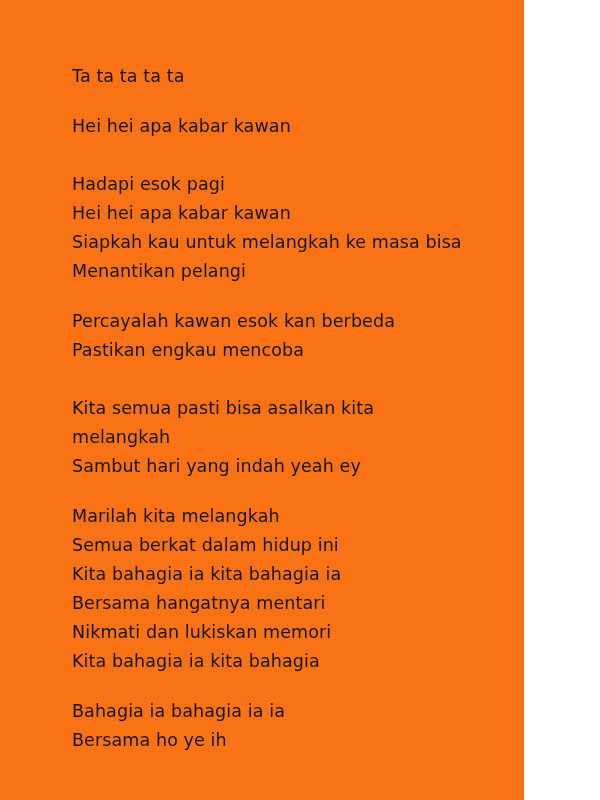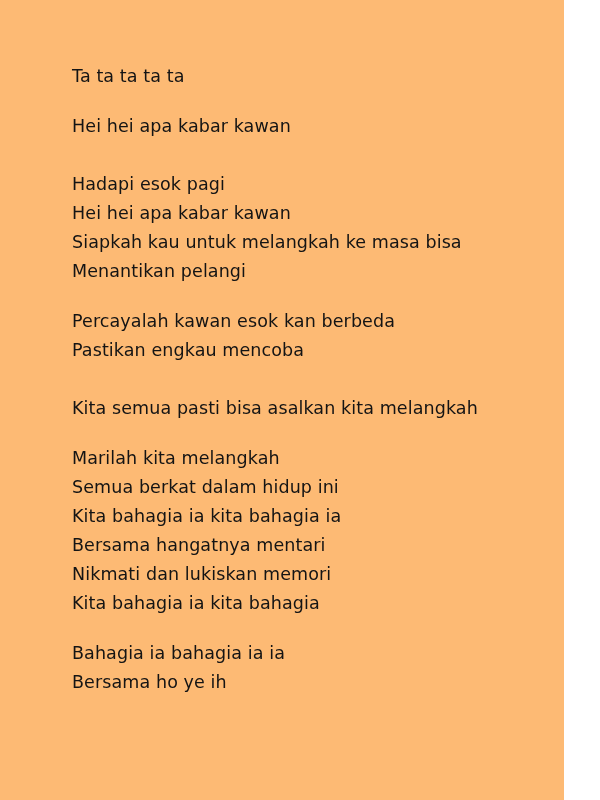--- a/index.html
+++ b/index.html
@@ -9,24 +9,24 @@
   body {
     width: 600px;
     height: 800px;
     background: #ffffff;
     font-family: "DejaVu Sans", sans-serif;
     color: #1a1a1a;
     overflow: hidden;
   }
   .page {
     box-sizing: border-box;
-    width: 564px;
+    width: 524px;
     height: 800px;
     padding: 62px 62px 4px 72px;
-    background: #fdba74;
+    background: #f97316;
   }
   .lyrics {
     font-size: 17.5px;
     line-height: 29px;
     color: #141414;
     letter-spacing: 0.1px;
   }
   .stanza {
     margin: 0 0 21px 0;
   }
@@ -54,20 +54,21 @@
       <span class="line">Hei hei apa kabar kawan</span><br>
       <span class="line">Siapkah kau untuk melangkah ke masa bisa</span><br>
       <span class="line">Menantikan pelangi</span>
     </p>
 
     <p class="stanza">
       <span class="line">Percayalah kawan esok kan berbeda</span><br>
       <span class="line">Pastikan engkau mencoba</span><br>
       <br>
       <span class="line">Kita semua pasti bisa asalkan kita melangkah</span><br>
+      <span class="line">Sambut hari yang indah yeah ey</span>
     </p>
 
     <p class="stanza">
       <span class="line">Marilah kita melangkah</span><br>
       <span class="line">Semua berkat dalam hidup ini</span><br>
       <span class="line">Kita bahagia ia kita bahagia ia</span><br>
       <span class="line">Bersama hangatnya mentari</span><br>
       <span class="line">Nikmati dan lukiskan memori</span><br>
       <span class="line">Kita bahagia ia kita bahagia</span>
     </p>

